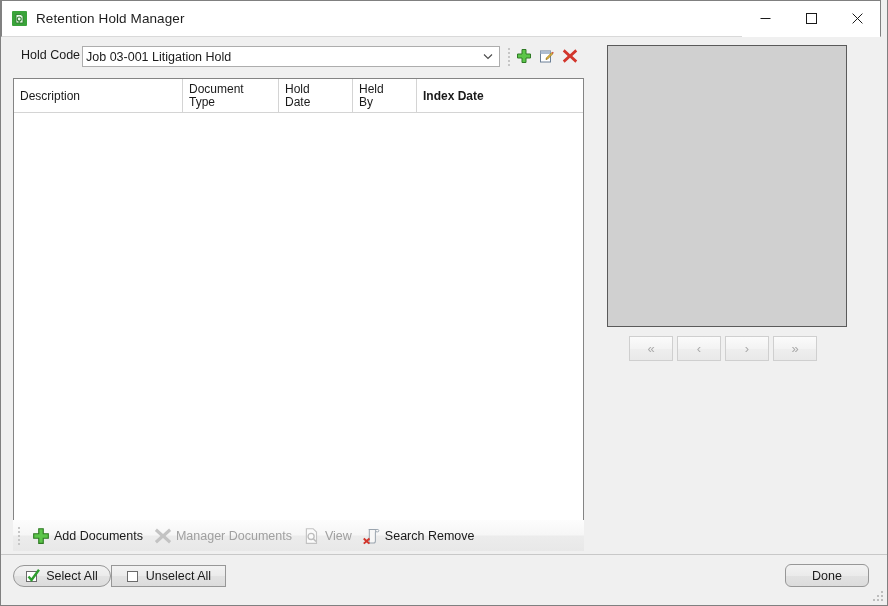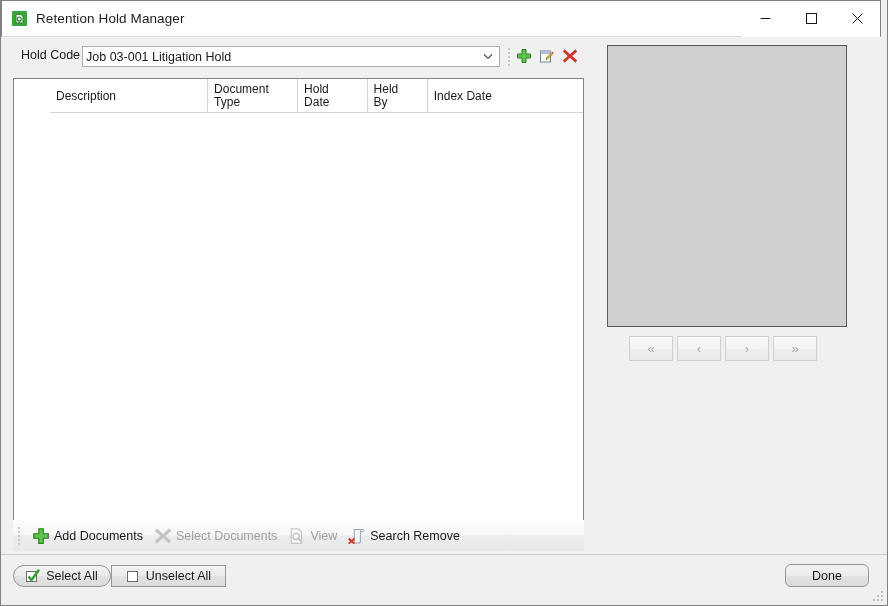--- a/index.html
+++ b/index.html
@@ -138,34 +138,33 @@
     background: #ffffff;
     border: 1px solid #848484;
     box-sizing: border-box;
   }
   .grid-header {
     position: relative;
     height: 33px;
     border-bottom: 1px solid #d4d4d4;
     display: flex;
     background: #ffffff;
-    margin-left: 36px;
   }
   .gh-cell {
     position: relative;
     box-sizing: border-box;
     padding: 4px 0 0 6px;
     font-size: 12px;
     color: #1a1a1a;
     line-height: 12.5px;
     border-right: 1px solid #d4d4d4;
     overflow: hidden;
     white-space: pre-line;
   }
-  .gh-cell:last-child { border-right: none; }
+  .gh-cell:last-child { border-right: none; font-weight: bold; }
   .gh-0 { width: 169px; padding-top: 11px; }
   .gh-1 { width: 96px; }
   .gh-2 { width: 74px; }
   .gh-3 { width: 64px; }
   .gh-4 { width: 166px; padding-top: 11px; }
   .grid-body { height: 407px; background: #ffffff; }
 
   
   .lower-toolbar {
     position: absolute;
@@ -401,21 +400,21 @@
       </span>
       <span class="lt-label">Add Documents</span>
     </div>
 
     <div class="lt-item disabled">
       <span class="lt-icon">
         <svg width="18" height="18" viewBox="0 0 16 16">
           <path d="M2.6 1.3L8 6.2l5.4-4.9 1.8 2.2L10.3 8l4.9 4.5-1.8 2.2L8 9.8l-5.4 4.9-1.8-2.2L5.7 8 0.8 3.5z" fill="#c3c3c3"></path>
         </svg>
       </span>
-      <span class="lt-label">Select Documents</span>
+      <span class="lt-label">Manager Documents</span>
     </div>
 
     <div class="lt-item disabled">
       <span class="lt-icon">
         <svg width="18" height="18" viewBox="0 0 16 16">
           <path d="M3 1.5h6l3 3v10H3z" fill="#fbfbfb" stroke="#c2c2c2" stroke-width="1"></path>
           <circle cx="7.2" cy="8.4" r="2.7" fill="none" stroke="#bdbdbd" stroke-width="1.2"></circle>
           <path d="M9.3 10.6l2.3 2.3" stroke="#bdbdbd" stroke-width="1.4"></path>
         </svg>
       </span>

